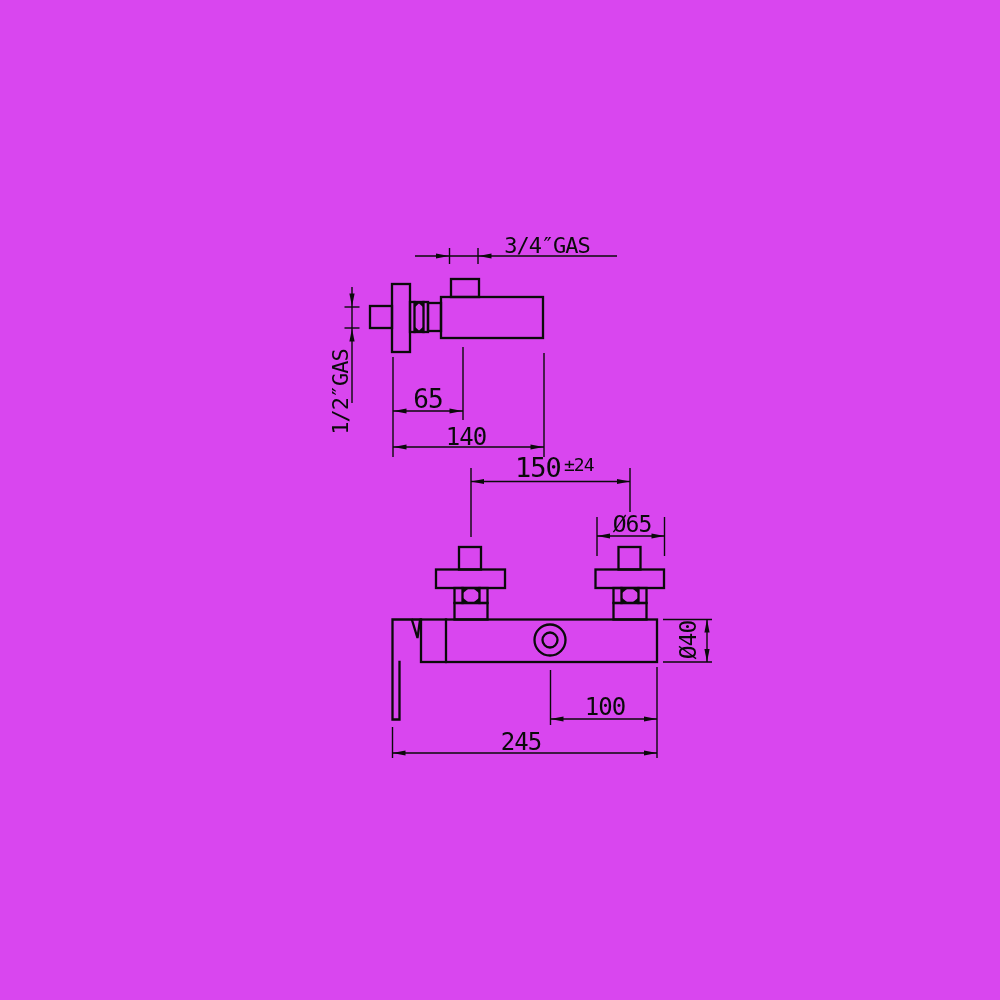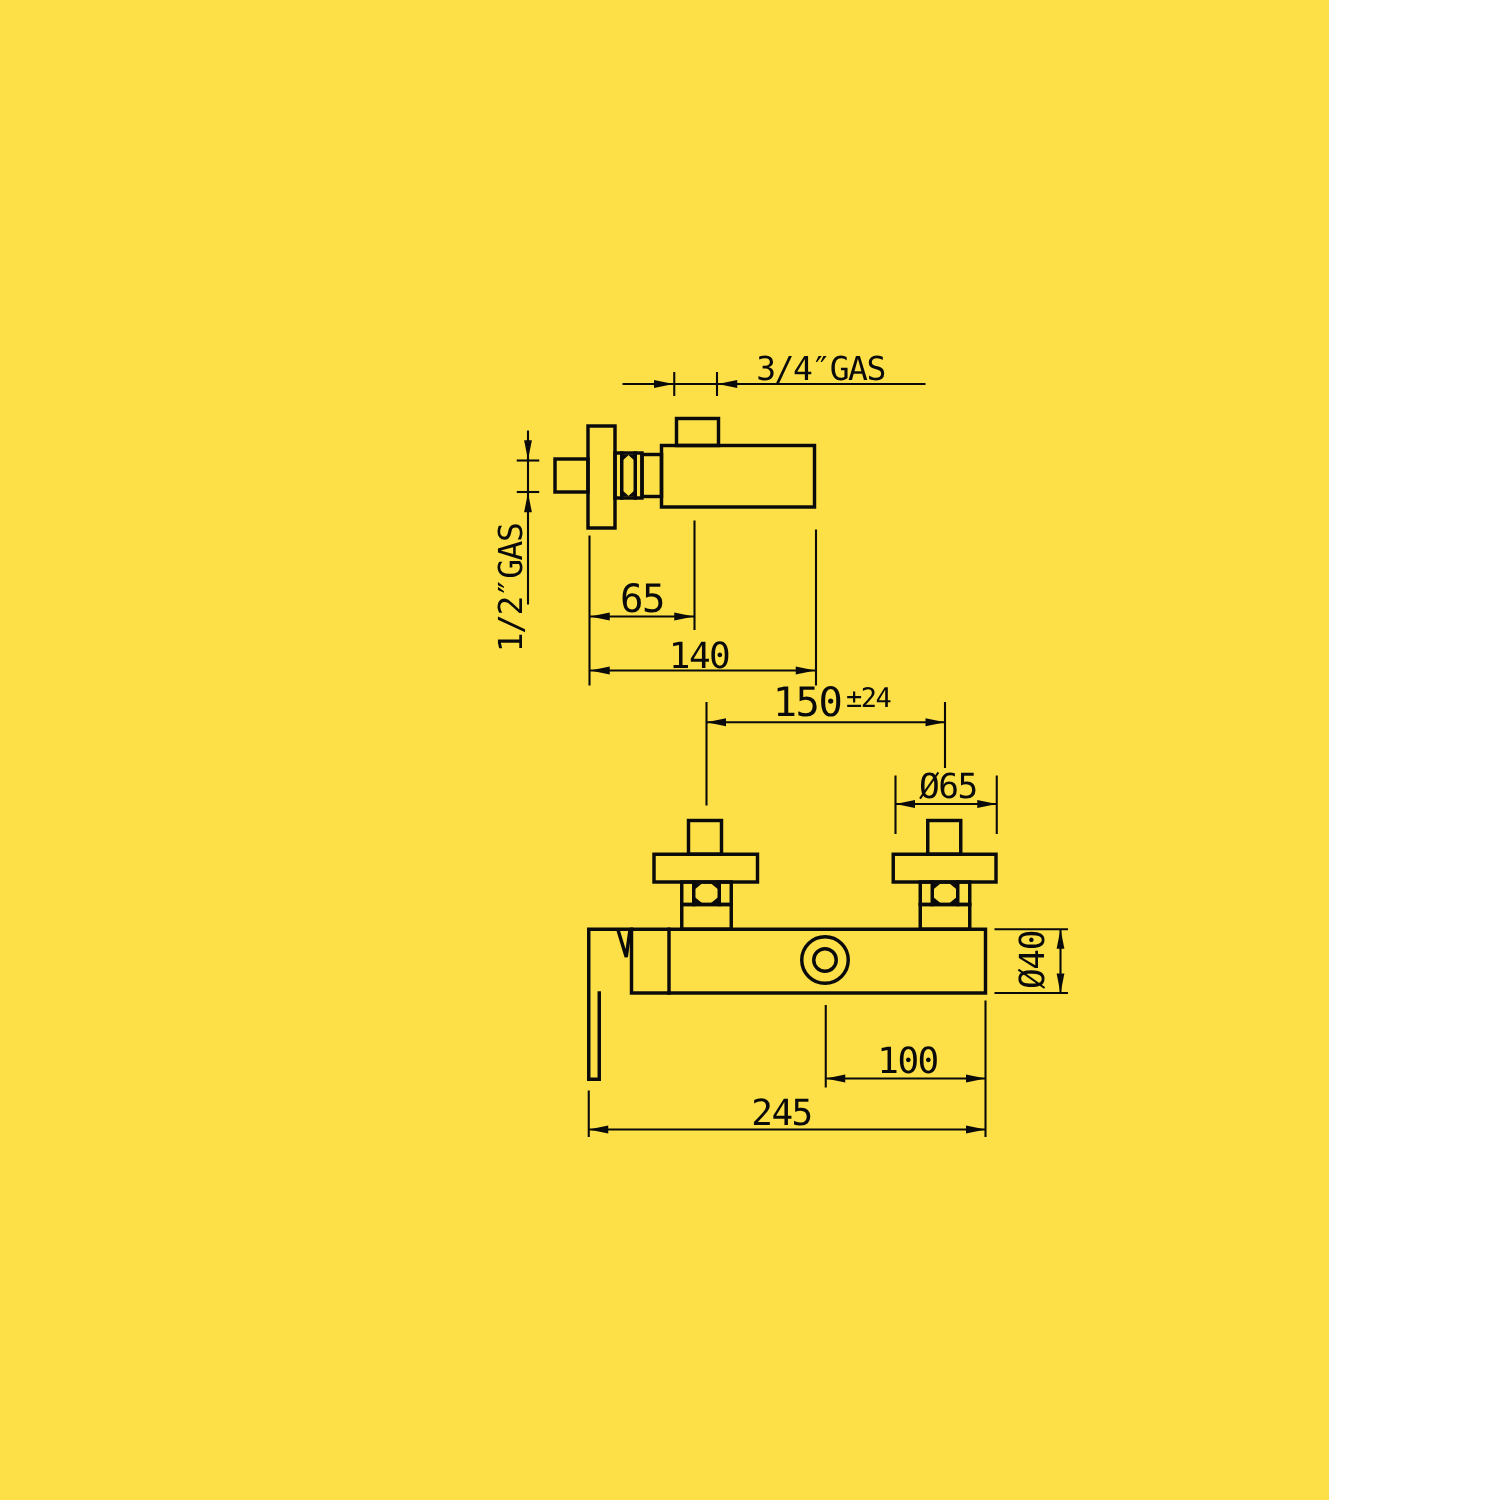--- a/index.html
+++ b/index.html
@@ -2,23 +2,23 @@
 <html><head>
 <meta charset="utf-8">
 <style>
   html, body {
     margin: 0;
     padding: 0;
     background: #ffffff;
   }
   .canvas {
     position: relative;
-    width: 886px;
+    width: 1000px;
     height: 1000px;
-    background: #fde047;
+    background: #d946ef;
     overflow: hidden;
   }
   svg { display: block; }
   .obj {
     fill: none;
     stroke: #0a0a0a;
     stroke-width: 2.3;
     stroke-linecap: square;
     stroke-linejoin: miter;
   }

